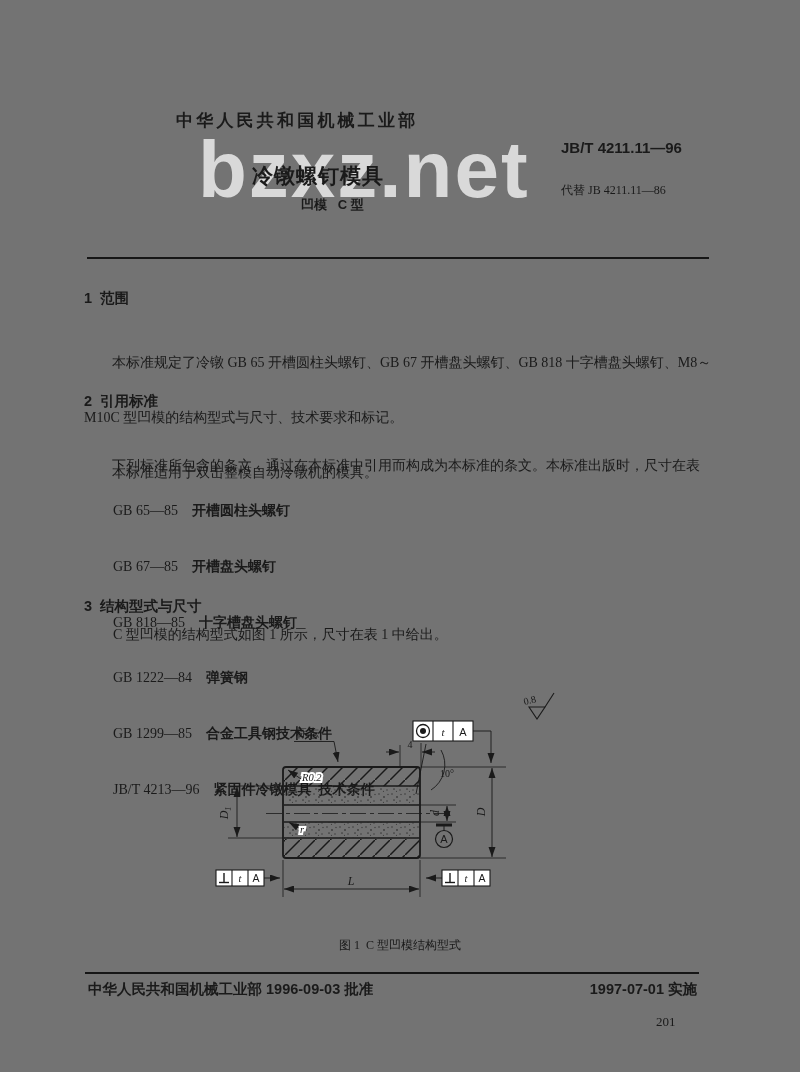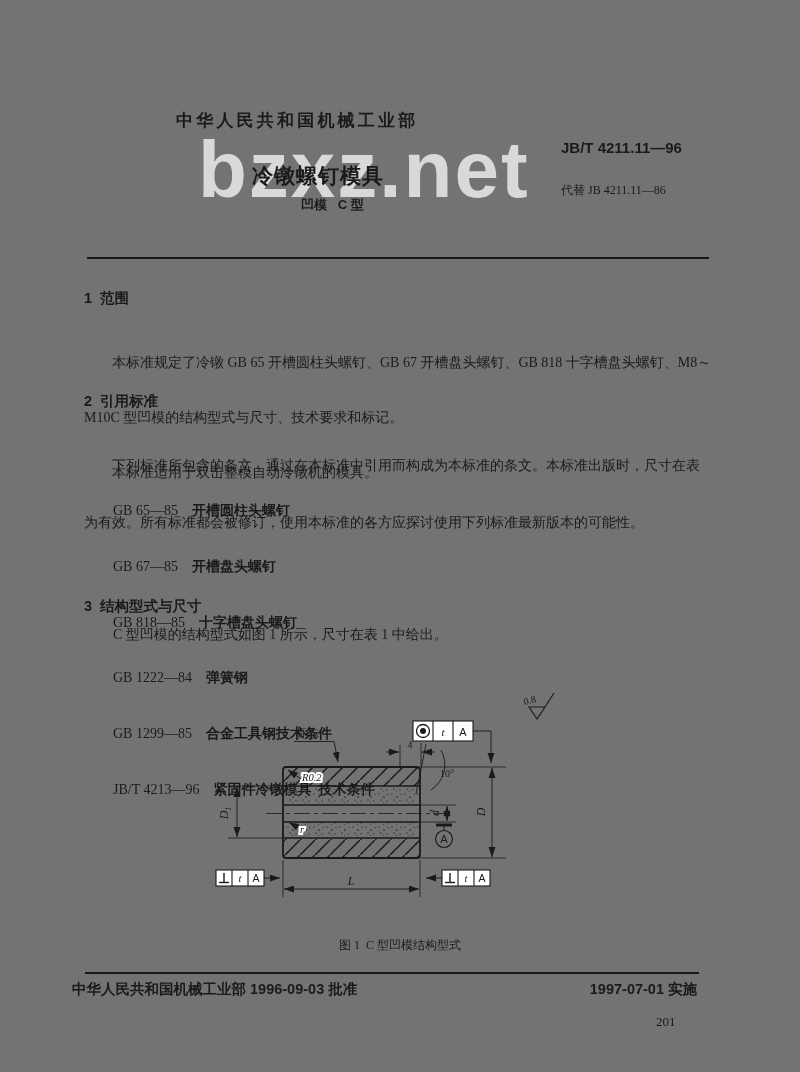--- a/index.html
+++ b/index.html
@@ -40,21 +40,20 @@
   <div class="abs z heading" style="left:84px;top:289px;">1  范围</div>
   <div class="abs z bodytxt" style="left:84px;top:318px;">
     <div class="ln ind">本标准规定了冷镦 GB 65 开槽圆柱头螺钉、GB 67 开槽盘头螺钉、GB 818 十字槽盘头螺钉、M8～</div>
     <div class="ln">M10C 型凹模的结构型式与尺寸、技术要求和标记。</div>
     <div class="ln ind">本标准适用于双击整模自动冷镦机的模具。</div>
   </div>
 
   <div class="abs z heading" style="left:84px;top:392px;">2  引用标准</div>
   <div class="abs z bodytxt" style="left:84px;top:420px;">
     <div style="line-height:22px;" class="ind">下列标准所包含的条文，通过在本标准中引用而构成为本标准的条文。本标准出版时，尺寸在表</div>
-    <div style="line-height:22px;">为有效。所有标准都会被修订，使用本标准的各方应探讨使用下列标准最新版本的可能性。</div>
   </div>
   <div class="abs z bodytxt" style="left:113px;top:466px;">
     <div class="refrow"><span>GB 65—85</span><span class="refname">开槽圆柱头螺钉</span></div>
     <div class="refrow"><span>GB 67—85</span><span class="refname">开槽盘头螺钉</span></div>
     <div class="refrow"><span>GB 818—85</span><span class="refname">十字槽盘头螺钉</span></div>
     <div class="refrow"><span>GB 1222—84</span><span class="refname">弹簧钢</span></div>
     <div class="refrow"><span>GB 1299—85</span><span class="refname">合金工具钢技术条件</span></div>
     <div class="refrow"><span>JB/T 4213—96</span><span class="refname">紧固件冷镦模具  技术条件</span></div>
   </div>
 
@@ -202,17 +201,17 @@
       </g>
       <text x="466" y="882" text-anchor="middle" font-size="10.5" font-style="italic">t</text>
       <text x="482" y="882" text-anchor="middle" font-size="10.5" font-family="Liberation Sans,sans-serif">A</text>
       <line x1="442" y1="878" x2="426" y2="878" stroke="#1a1a1a" stroke-width="0.9" marker-end="url(#ae)"></line>
     </g>
   </svg>
 
   <div class="abs z" style="left:0;top:938px;width:800px;text-align:center;font-size:12px;">图 1  C 型凹模结构型式</div>
 
   <div class="rule" style="left:85px;top:972px;width:614px;height:2.2px;"></div>
-  <div class="abs z sans b" style="left:72px;top:980px;font-size:14.5px;">中华人民共和国机械工业部 1996-09-03 批准</div>
+  <div class="abs z sans b" style="left:88px;top:980px;font-size:14.5px;">中华人民共和国机械工业部 1996-09-03 批准</div>
   <div class="abs z sans b" style="right:103px;top:980px;font-size:14.5px;">1997-07-01 实施</div>
   <div class="abs z" style="left:656px;top:1014px;font-size:13px;">201</div>
 
 </div>
 
 </body></html>

